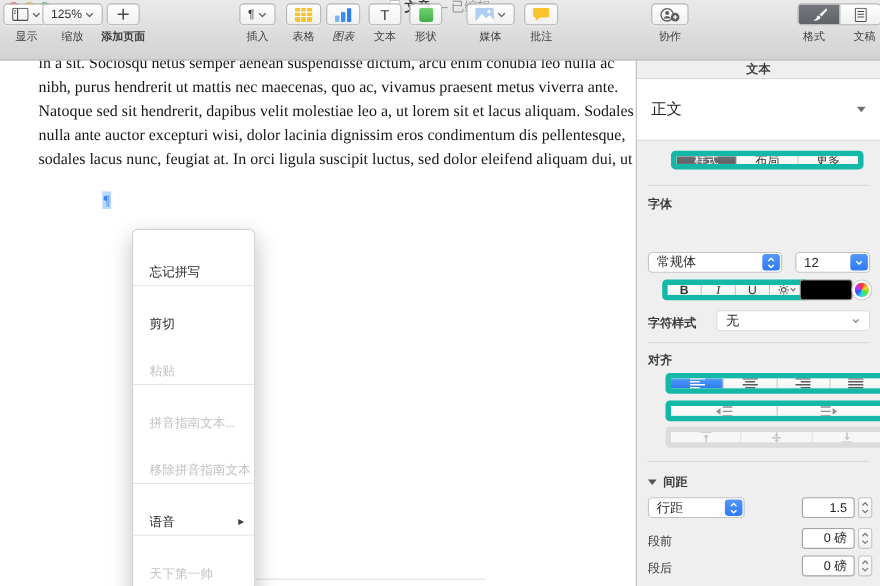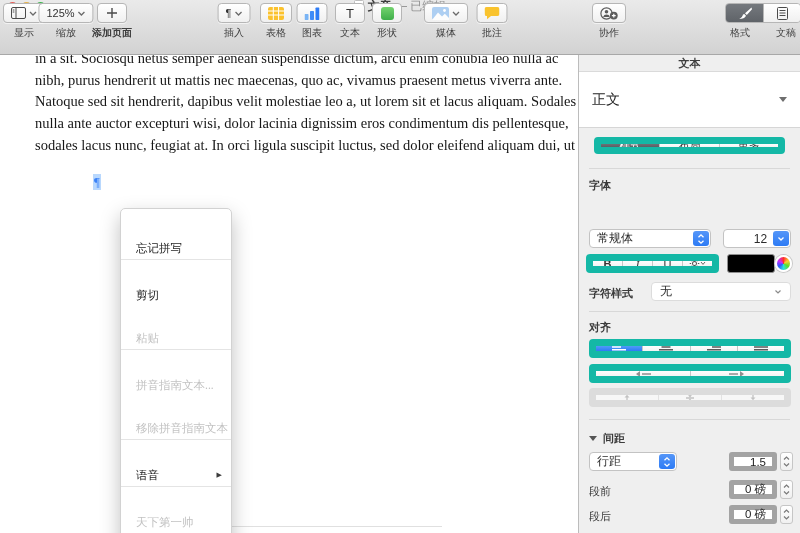--- a/index.html
+++ b/index.html
@@ -54,41 +54,41 @@
   .para-block { position:absolute; top:17px; left:0; right:0; height:56px; background:#fff;
                 border-bottom:1px solid #d6d6d6; display:flex; align-items:center; }
   .para-block .pname { font-size:14px; color:#1f1f1f; margin-left:13px; }
   .tri-down { width:0; height:0; border-left:4px solid transparent; border-right:4px solid transparent;
               border-top:5px solid #6e6e6e; }
   .para-block .tri-down { margin-left:auto; margin-right:13px; }
   .sbdiv { position:absolute; left:10px; right:10px; height:1px; background:#d8d8d8; }
   .slabel { position:absolute; left:10px; font-size:11px; font-weight:bold; color:#3b3b3b; }
   .rlabel { position:absolute; left:10px; font-size:11px; color:#3b3b3b; }
 
-  .seg { position:absolute; display:flex; height:17px; border:7px solid #14b8a6; border-radius:4px;
-         background:#fff; overflow:hidden; }
+  .seg { position:absolute; display:flex; height:17px; border:5px solid #14b8a6; border-radius:4px;
+         background:#fff; overflow:hidden;margin-left:16px; }
   .seg .c { flex:1; display:flex; align-items:center; justify-content:center; font-size:11px; color:#333;
             background:linear-gradient(#fdfdfd,#f4f4f4); }
   .seg .c + .c { border-left:1px solid #c6c6c6; }
   .seg .c.on-dark { background:linear-gradient(#6d7176,#5c6065); color:#fff; }
   .seg .c.on-blue { background:linear-gradient(#509af8,#2d7bf5); }
   .seg.h19 { height:19px; }
   .seg.disab { background:#f7f7f7; border-color:#dcdcdc; }
   .seg.disab .c { background:#f7f7f7; }
   .seg.disab .c + .c { border-left:1px solid #e2e2e2; }
 
   .sel { position:absolute; height:19px; background:#fff; border:1px solid #c3c3c3; border-radius:4px;
          font-size:12px; color:#2b2b2b; display:flex; align-items:center; padding:0 20px 0 7px; }
   .stepper-blue { position:absolute; right:1px; top:1px; bottom:1px; width:16px; border-radius:3px;
                   background:linear-gradient(#5596f8,#2d7bf5); display:flex; align-items:center; justify-content:center; }
   .combo { position:absolute; height:19px; background:#fff; border:1px solid #c3c3c3; border-radius:4px;
-           font-size:12px; color:#2b2b2b; display:flex; align-items:center; padding-left:7px;justify-content:center; }
+           font-size:12px; color:#2b2b2b; display:flex; align-items:center; padding-left:7px; }
   .combo .dd { position:absolute; right:1px; top:1px; bottom:1px; width:16px; border-radius:3px;
                background:linear-gradient(#5596f8,#2d7bf5); display:flex; align-items:center; justify-content:center; }
-  .vfield { position:absolute; left:150px; width:48px; height:19px; background:#fff; border:5px solid #a3a3a3;
+  .vfield { position:absolute; left:150px; width:48px; height:19px; background:#fff; border:1px solid #a3a3a3;
             border-radius:3px; font-size:11.5px; color:#222; display:flex; align-items:center;
             justify-content:flex-end; padding-right:6px; }
   .mini-step { position:absolute; left:201px; width:13px; height:19px; background:linear-gradient(#fff,#f0f0f0);
                border:1px solid #c6c6c6; border-radius:3px; display:flex; align-items:center; justify-content:center; }
   .swatch { position:absolute; height:19px; background:#000; border:1px solid #8f8f8f; border-radius:3px; }
   .wheel { position:absolute; width:17px; height:17px; border-radius:50%; border:2px solid #fff;
            box-shadow:0 0 0 1px #c9c9c9;
            background:conic-gradient(#ff2d2d,#ffd12d,#59e029,#2de0d9,#2d5bff,#c92dff,#ff2d2d); }
   .cs-drop { position:absolute; height:19px; background:#fff; border:1px solid #dcdcdc; border-radius:4px;
              font-size:12px; color:#2b2b2b; display:flex; align-items:center; padding:0 8px; }
@@ -382,21 +382,21 @@
       <svg width="16" height="13" viewBox="0 0 16 13">
           <rect width="16" height="13" rx="2" fill="#fbc22d"></rect>
           <g stroke="#fff" stroke-width="1">
             <path d="M0 4 H16 M0 8 H16 M5.3 0 V13 M10.6 0 V13"></path>
           </g>
         </svg>
     </div>
     <div class="tlabel">表格</div>
   </div>
 
-  <div class="tool" style="left:312px;">
+  <div class="tool" style="left:312px;font-style:italic;">
     <div class="tbtn">
       <svg width="15" height="13" viewBox="0 0 15 13">
           <rect x="0" y="7" width="4" height="6" rx="0.8" fill="#79b4f5"></rect>
           <rect x="5.5" y="4" width="4" height="9" rx="0.8" fill="#3f8bf7"></rect>
           <rect x="11" y="0.5" width="4" height="12.5" rx="0.8" fill="#2e7cf6"></rect>
         </svg>
     </div>
     <div class="tlabel">图表</div>
   </div>
 

